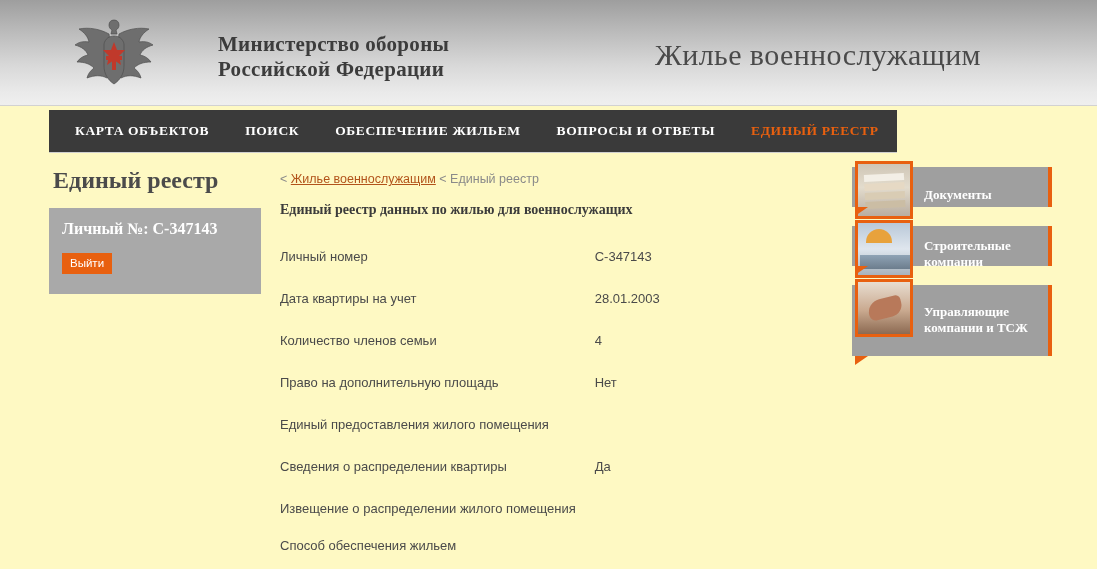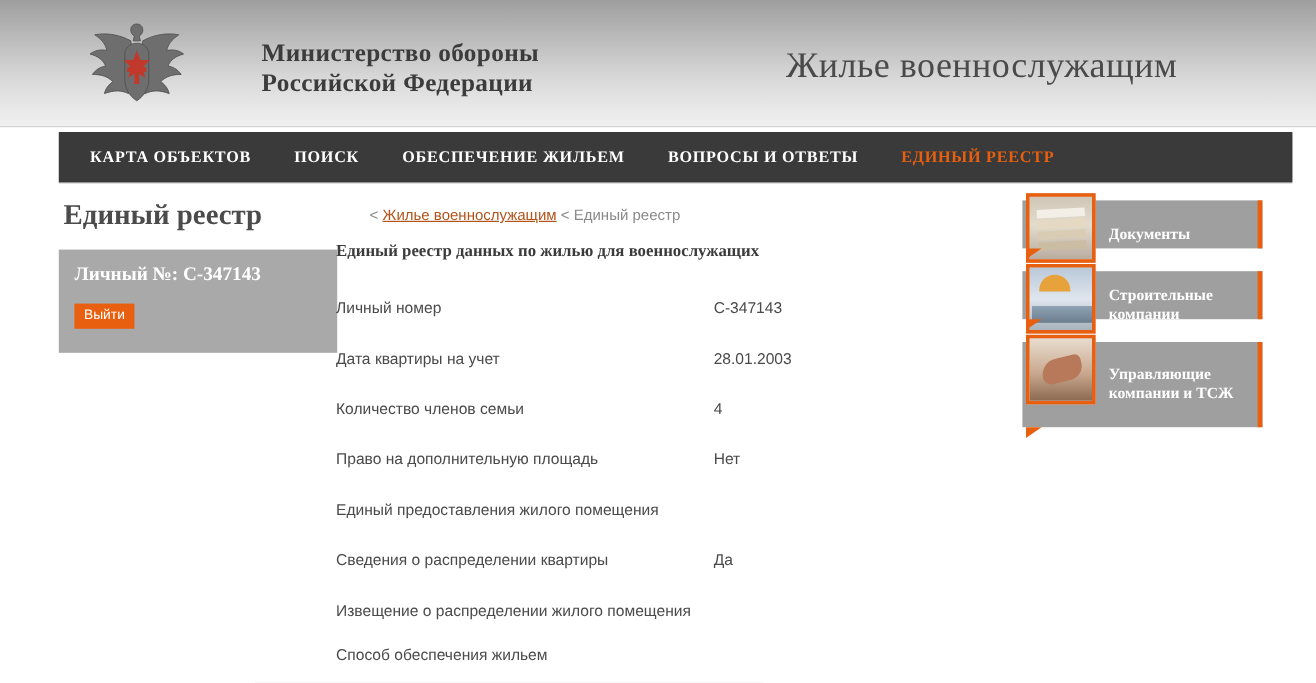--- a/index.html
+++ b/index.html
@@ -11,21 +11,21 @@
     width: 1097px;
     height: 569px;
     overflow: hidden;
     font-family: "Liberation Sans", sans-serif;
     color: #3a3a3a;
   }
   .page {
     position: relative;
     width: 1097px;
     height: 569px;
-    background: #ffffff;
+    background: #fef9c3;
   }
   
   .header {
     position: relative;
     height: 105px;
     background: linear-gradient(to bottom, #9e9e9e 0%, #b6b6b6 25%, #d8d8d8 62%, #eaeaea 88%, #efefef 100%);
     border-bottom: 1px solid #d2d2d2;
   }
   .logo {
     position: absolute;
@@ -52,21 +52,21 @@
     font-family: "Liberation Serif", serif;
     font-size: 30px;
     color: #4a4a4a;
     letter-spacing: .4px;
   }
   
   .nav {
     position: absolute;
     left: 49px;
     top: 110px;
-    width: 1028px;
+    width: 848px;
     height: 42px;
     background: #3a3a3a;
     box-shadow: 0 1px 0 #cfcfcf;
     display: flex;
     align-items: center;
   }
   .nav-item {
     font-family: "Liberation Serif", serif;
     font-size: 13.5px;
     font-weight: bold;
@@ -87,21 +87,21 @@
     width: 213px;
   }
   .left-title {
     font-family: "Liberation Serif", serif;
     font-size: 24px;
     font-weight: bold;
     color: #4b4b4b;
     margin: 0 0 14px 4px;
   }
   .user-box {
-    width: 232px;
+    width: 212px;
     height: 86px;
     background: #a9a9a9;
     position: relative;
   }
   .user-id {
     position: absolute;
     left: 13px;
     top: 12px;
     font-family: "Liberation Serif", serif;
     font-size: 16px;
@@ -125,21 +125,20 @@
     position: absolute;
     left: 280px;
     top: 172px;
     width: 560px;
   }
   .breadcrumb {
     font-size: 12.5px;
     color: #8a8a8a;
     margin-bottom: 16px;
     white-space: nowrap;
-    margin-left: 28px;
   }
   .breadcrumb .sep { color: #8a8a8a; }
   .breadcrumb a {
     color: #b2531a;
     text-decoration: underline;
     cursor: pointer;
   }
   .breadcrumb .current { color: #8a8a8a; }
   .page-heading {
     font-family: "Liberation Serif", serif;

